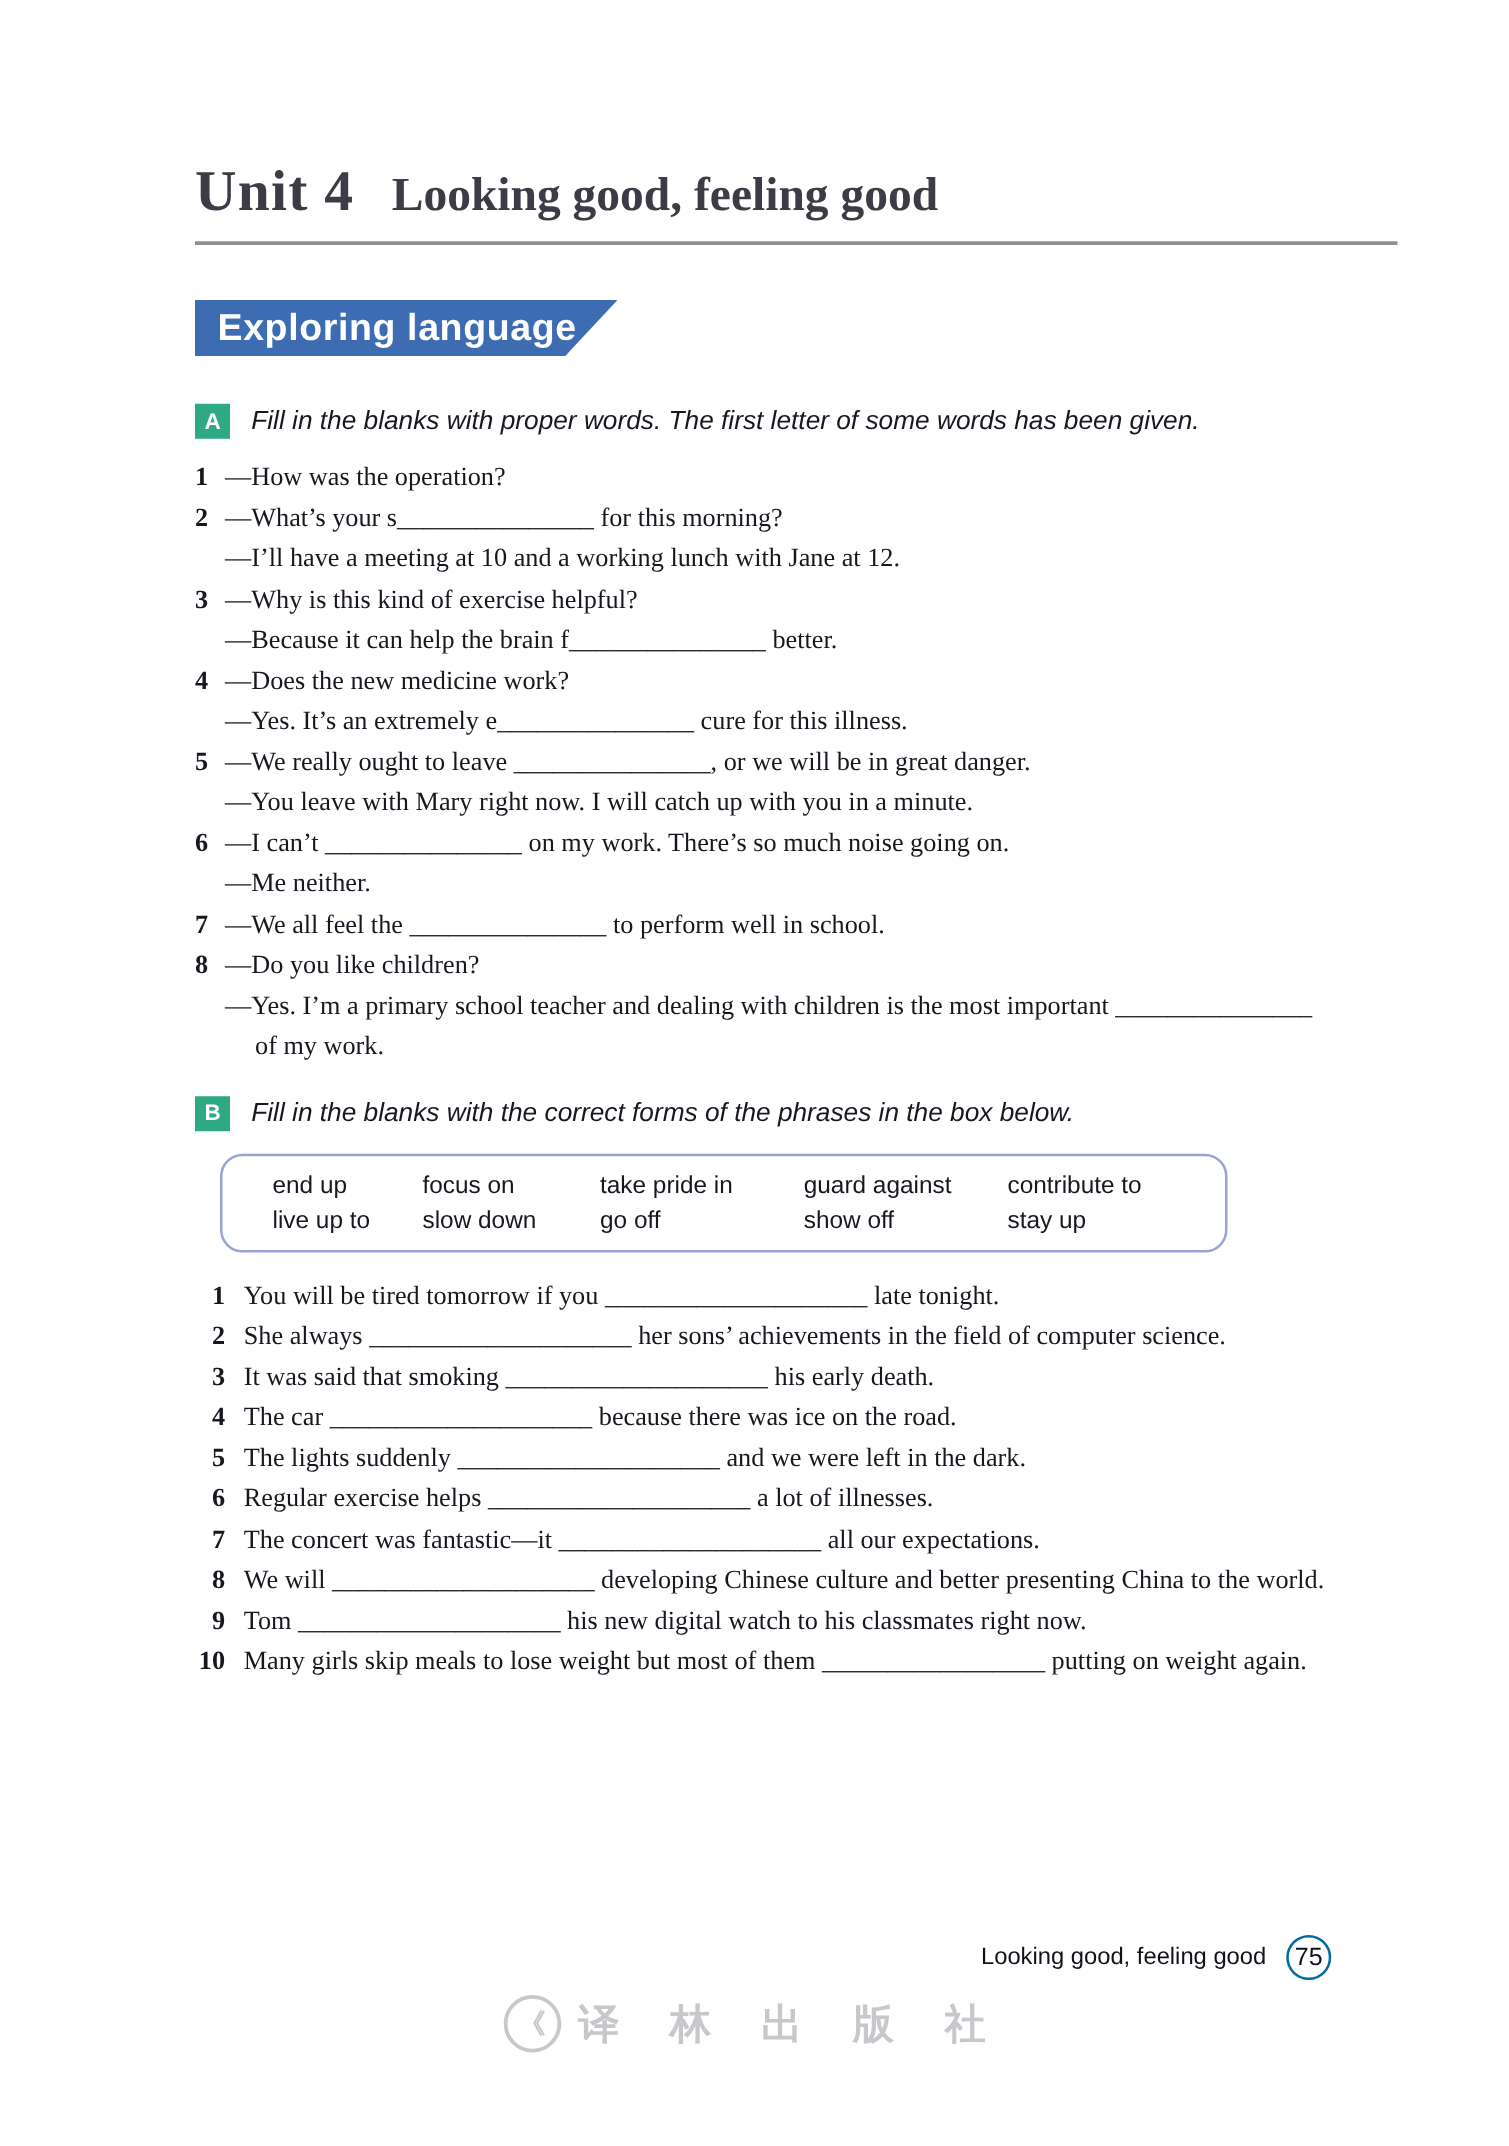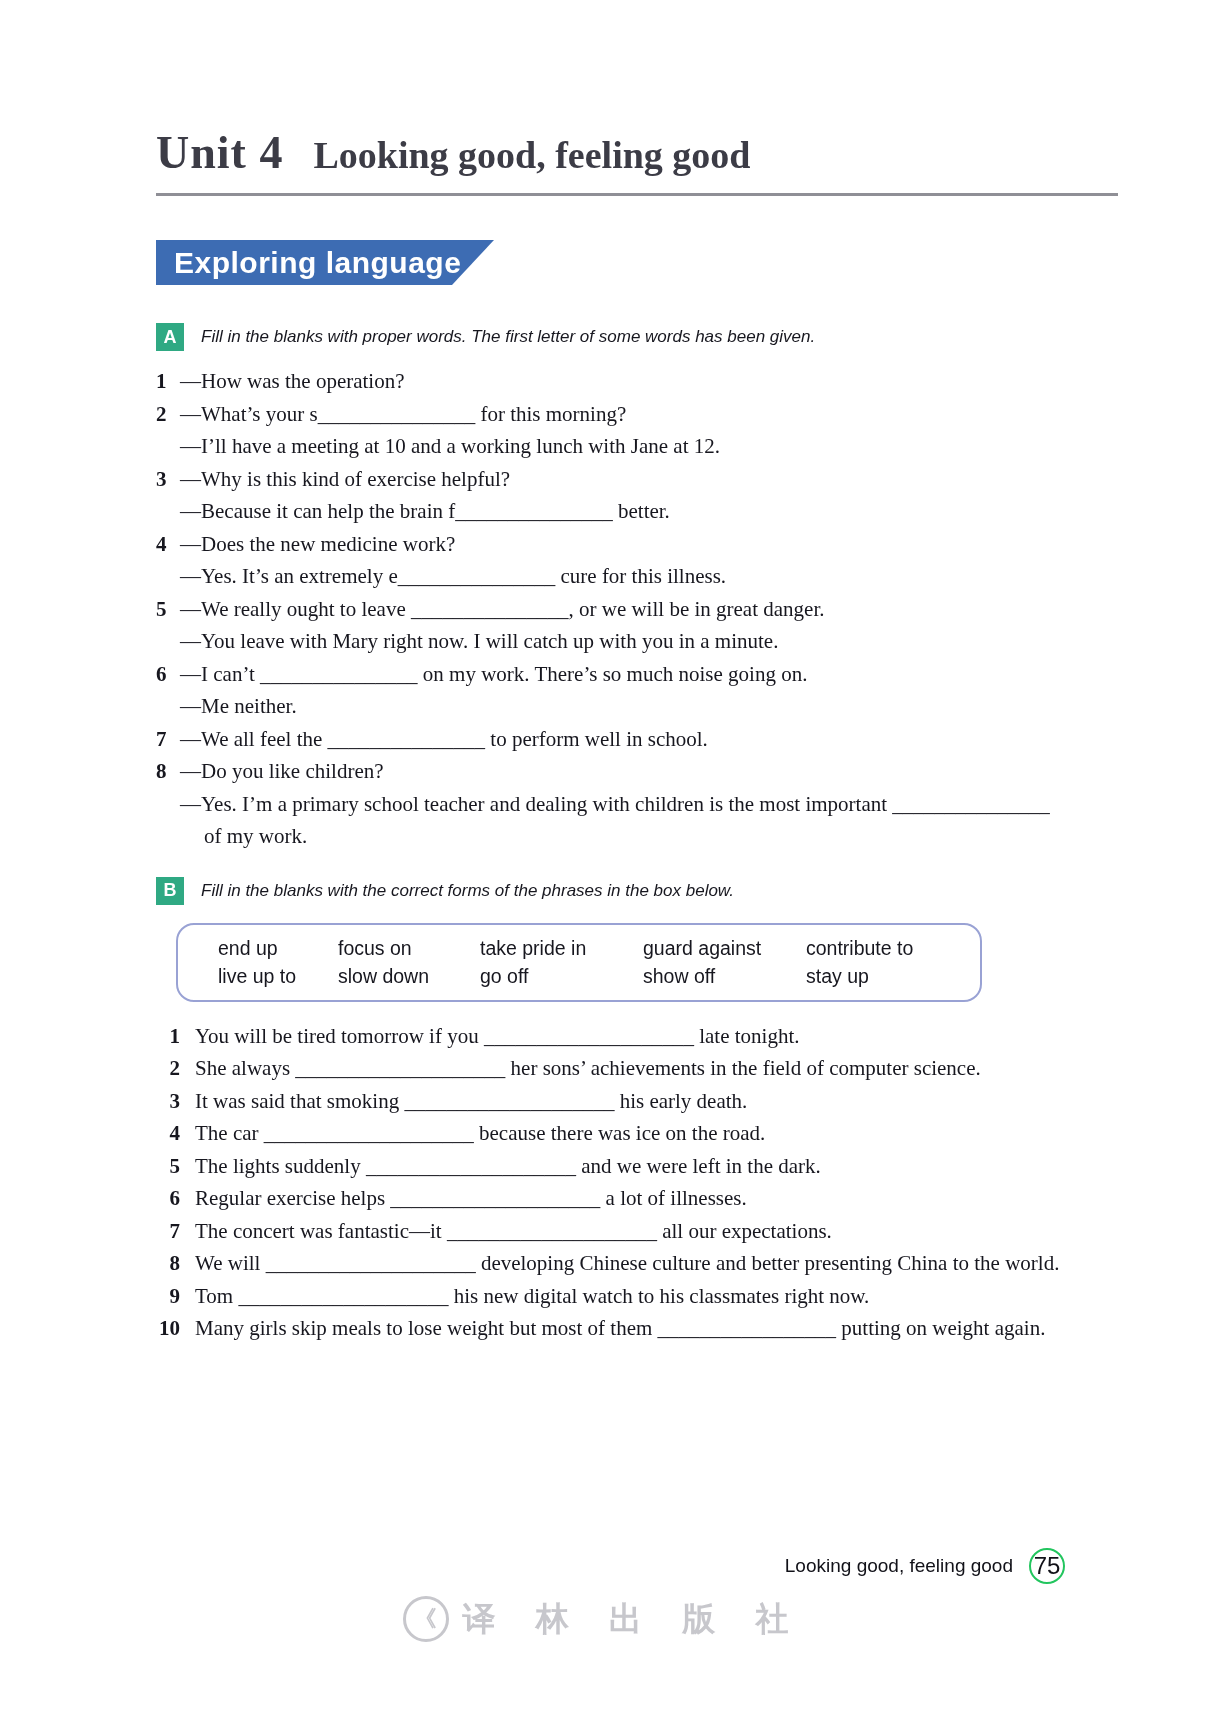--- a/index.html
+++ b/index.html
@@ -39,21 +39,21 @@
   .section-head.b-head{margin-top:24px;}
   .badge{
     width:28px;height:28px;flex-shrink:0;
     background:#2fa983;color:#ffffff;
     font-family:"Liberation Sans", sans-serif;
     font-weight:bold;font-size:18px;
     display:flex;align-items:center;justify-content:center;
   }
   .instructions{
     font-family:"Liberation Sans", sans-serif;
-    font-style:italic;font-size:17px;color:#17171f;
+    font-style:italic;font-size:21px;color:#17171f;
   }
 
   
   .qa-list{margin-top:14px;font-size:21px;}
   .qa-item{display:flex;}
   .num{width:24px;flex-shrink:0;font-weight:bold;line-height:32.5px;}
   .lines{flex:1;max-width:880px;}
   .line{line-height:32.5px;padding-left:24px;text-indent:-24px;}
 
   
@@ -80,23 +80,23 @@
 
   
   .footer{
     position:absolute;top:1548px;right:142px;
     display:flex;align-items:center;gap:16px;
     font-family:"Liberation Sans", sans-serif;
     font-size:19px;color:#111118;
   }
   .page-circle{
     width:36px;height:36px;box-sizing:border-box;
-    border:2px solid #22c55e;border-radius:50%;
+    border:2px solid #0369a1;border-radius:50%;
     display:flex;align-items:center;justify-content:center;
-    font-size:24px;
+    font-size:20px;
     text-align:center;
   }
 
   
   .watermark{
     position:absolute;top:1596px;left:50%;transform:translateX(-50%);
     display:flex;align-items:center;gap:14px;
     color:#c7c7cc;
   }
   .wm-logo{

